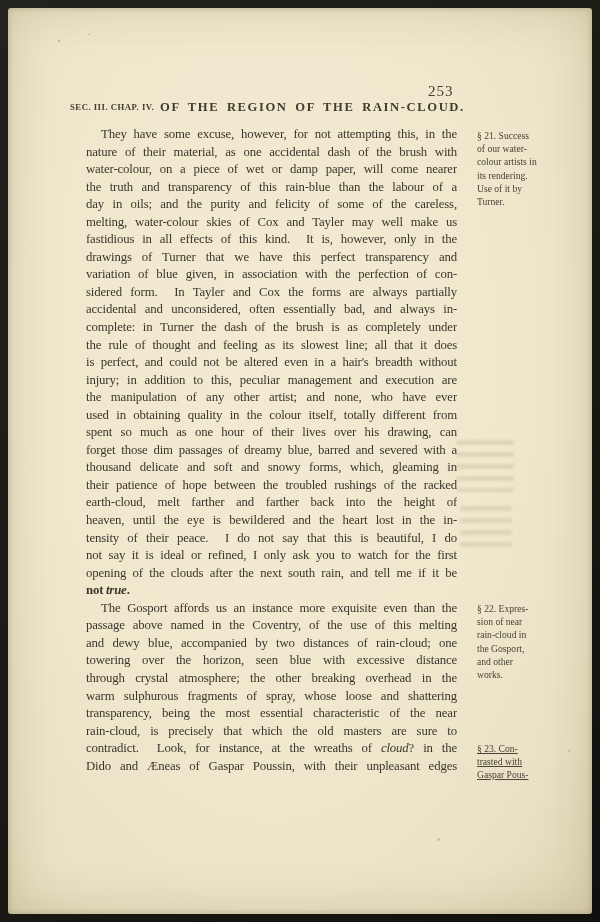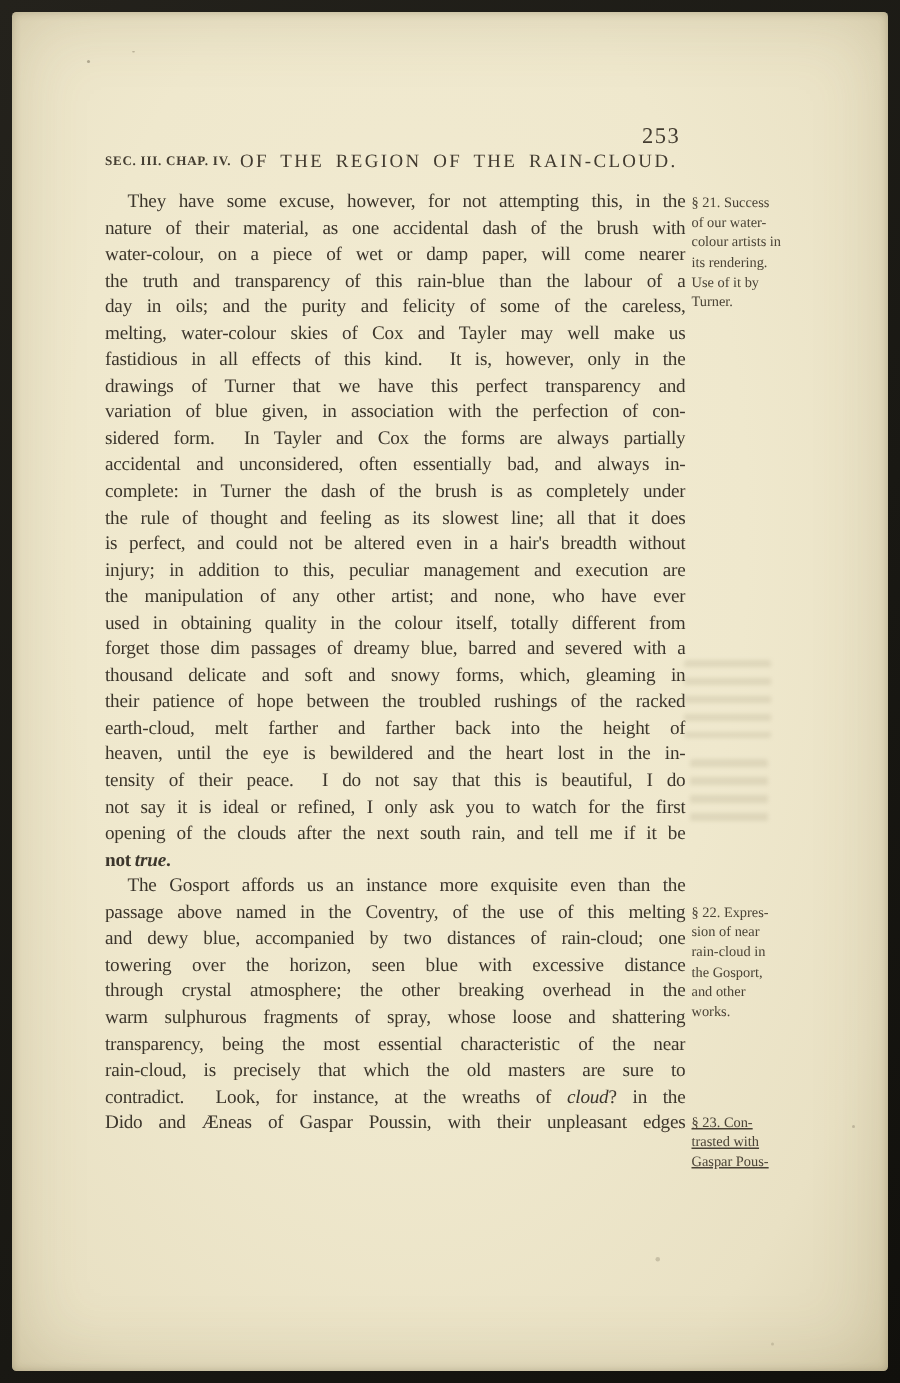--- a/index.html
+++ b/index.html
@@ -10,29 +10,29 @@
   }
   .page{
     position:absolute;inset:8px;border-radius:3px;overflow:hidden;
     background:radial-gradient(ellipse at 45% 38%,#f2ebd2 0%,#efe8cd 50%,#e9e1c4 80%,#ddd4b4 100%);
     box-shadow:inset 0 0 50px rgba(120,100,55,.22), inset 0 0 6px rgba(60,50,25,.25);
     color:#3e382e;
   }
   
   .hdr-item{position:absolute;white-space:nowrap;}
   .section-label{left:62px;top:94px;font-size:8.7px;font-weight:bold;letter-spacing:.5px;color:#443d31;}
-  .running-title{left:152px;top:92px;font-size:12.6px;letter-spacing:1.6px;word-spacing:3px;color:#413a2f;}
+  .running-title{left:152px;top:92px;font-size:12.6px;letter-spacing:1.6px;word-spacing:3px;color:#413a2f;font-weight:bold;}
   .page-number{left:420px;top:75px;font-size:15px;letter-spacing:1px;color:#443d31;}
   
   .bodytext{
     position:absolute;left:62px;top:118px;width:387px;overflow:hidden;
     font-size:12.8px;line-height:17.55px;letter-spacing:-.15px;word-spacing:-.5px;
     color:#3c362c;
   }
-  .tline{text-align:justify;text-align-last:justify;white-space:pre-wrap;}
+  .tline{text-align:justify;text-align-last:justify;white-space:pre-wrap;margin-left:16px;}
   .tline.indent{text-indent:15px;}
   .tline.flush{text-align-last:left;font-weight:bold;}
   
   .note{
     position:absolute;left:453px;width:94px;
     font-size:9.6px;line-height:13.2px;letter-spacing:0;color:#4a4336;
   }
   .note .tline{text-align:right;text-align-last:left;}
   .note-1{top:121px;}
   .note-2{top:594px;}
@@ -77,20 +77,21 @@
         <div class="tline">drawings of Turner that we have this perfect transparency and</div>
         <div class="tline">variation of blue given, in association with the perfection of con-</div>
         <div class="tline">sidered form.  In Tayler and Cox the forms are always partially</div>
         <div class="tline">accidental and unconsidered, often essentially bad, and always in-</div>
         <div class="tline">complete: in Turner the dash of the brush is as completely under</div>
         <div class="tline">the rule of thought and feeling as its slowest line; all that it does</div>
         <div class="tline">is perfect, and could not be altered even in a hair's breadth without</div>
         <div class="tline">injury; in addition to this, peculiar management and execution are</div>
         <div class="tline">the manipulation of any other artist; and none, who have ever</div>
         <div class="tline">used in obtaining quality in the colour itself, totally different from</div>
+        <div class="tline">spent so much as one hour of their lives over his drawing, can</div>
         <div class="tline">forget those dim passages of dreamy blue, barred and severed with a</div>
         <div class="tline">thousand delicate and soft and snowy forms, which, gleaming in</div>
         <div class="tline">their patience of hope between the troubled rushings of the racked</div>
         <div class="tline">earth-cloud, melt farther and farther back into the height of</div>
         <div class="tline">heaven, until the eye is bewildered and the heart lost in the in-</div>
         <div class="tline">tensity of their peace.  I do not say that this is beautiful, I do</div>
         <div class="tline">not say it is ideal or refined, I only ask you to watch for the first</div>
         <div class="tline">opening of the clouds after the next south rain, and tell me if it be</div>
         <div class="tline flush">not <i>true</i>.</div>
       </div>

